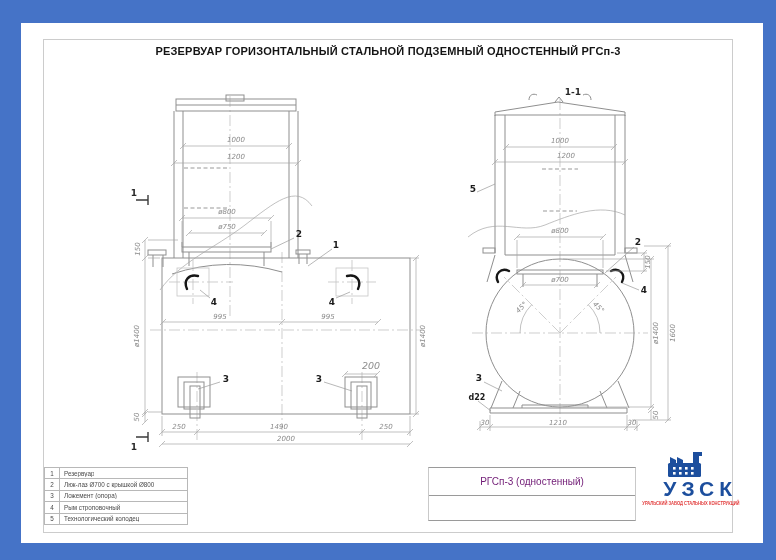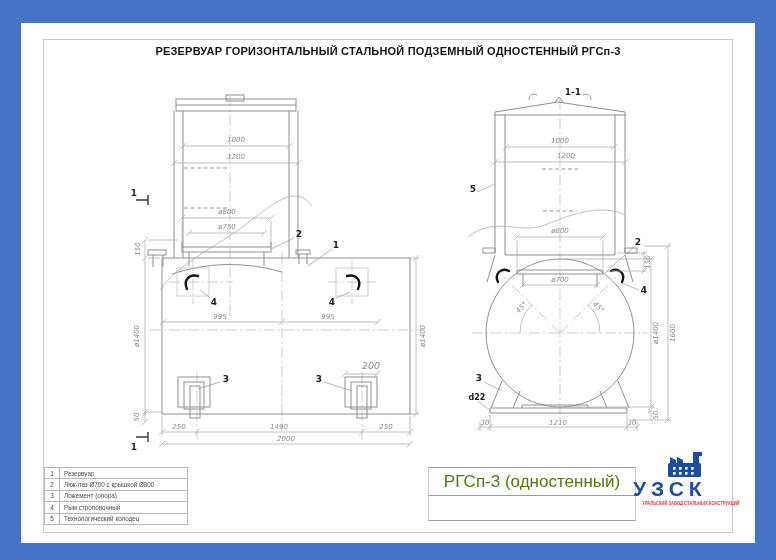--- a/index.html
+++ b/index.html
@@ -1,18 +1,18 @@
 <!DOCTYPE html>
 <html><head>
 <meta charset="utf-8">
 <style>
   html,body{margin:0;padding:0;}
   .canvas{position:relative;width:776px;height:560px;background:#4573C7;overflow:hidden;
           font-family:"Liberation Sans",sans-serif;}
-  .page{position:absolute;left:21px;top:23px;width:734px;height:520px;background:#ffffff;}
+  .page{position:absolute;left:21px;top:23px;width:734px;height:520px;background:#ffffff;padding-left:8px;}
   .frame{position:absolute;left:22px;top:16px;width:688px;height:492px;border:1px solid #cccccc;}
   .dwg-title{position:absolute;left:22px;top:22px;width:690px;text-align:center;
              font-size:11px;font-weight:bold;color:#141414;letter-spacing:.2px;}
   svg{position:absolute;overflow:visible;}
   .ln{stroke:#8f8f8f;stroke-width:1;fill:none;}
   .thin{stroke:#a6a6a6;stroke-width:.7;fill:none;}
   .cl{stroke:#b9b9b9;stroke-width:.7;fill:none;stroke-dasharray:11 3 2 3;}
   .weld{stroke:#bcbcbc;stroke-width:1.6;fill:none;stroke-dasharray:4 2.5;}
   .box{stroke:#c6c6c6;stroke-width:.8;fill:none;}
   .hook{stroke:#161616;stroke-width:2.4;fill:none;stroke-linecap:round;}
@@ -29,25 +29,25 @@
   .parts .r{display:flex;height:10.4px;border-bottom:1px solid #b8b8b8;align-items:center;}
   .parts .n{width:14px;text-align:center;border-right:1px solid #b8b8b8;align-self:stretch;
             display:flex;align-items:center;justify-content:center;}
   .parts span{font-size:6.3px;color:#4a4a4a;}
   .parts .nm{padding-left:4px;white-space:nowrap;overflow:hidden;}
   
   .tblock{position:absolute;left:407px;top:444px;width:206px;height:52px;
           border-top:1px solid #9a9a9a;border-bottom:1px solid #9a9a9a;
           border-left:1px solid #c9c9c9;border-right:1px solid #c9c9c9;}
   .tblock .row1{height:27px;border-bottom:1px solid #9a9a9a;display:flex;align-items:center;justify-content:center;
-                font-size:17px;color:#4d7c0f;}
+                font-size:10px;color:#701a75;}
   .tblock .row2{height:24px;display:flex;align-items:center;justify-content:center;
                 font-size:11.5px;color:#2e2e2e;}
   
-  .logo{position:absolute;left:612px;top:428px;width:104px;height:64px;text-align:left;}
+  .logo{position:absolute;left:612px;top:428px;width:104px;height:64px;text-align:right;}
   .logo .abbr{margin-top:27px;font-size:21px;font-weight:bold;color:#1C4E9D;letter-spacing:5px;
               font-family:"Liberation Sans",sans-serif;line-height:1;}
   .logo .tag{font-size:5px;color:#E23B3B;white-space:nowrap;transform:scaleX(.82);transform-origin:center;
              margin-top:1px;font-weight:bold;}
 </style>
 </head>
 <body>
 
 <div class="canvas">
   <div class="page">

